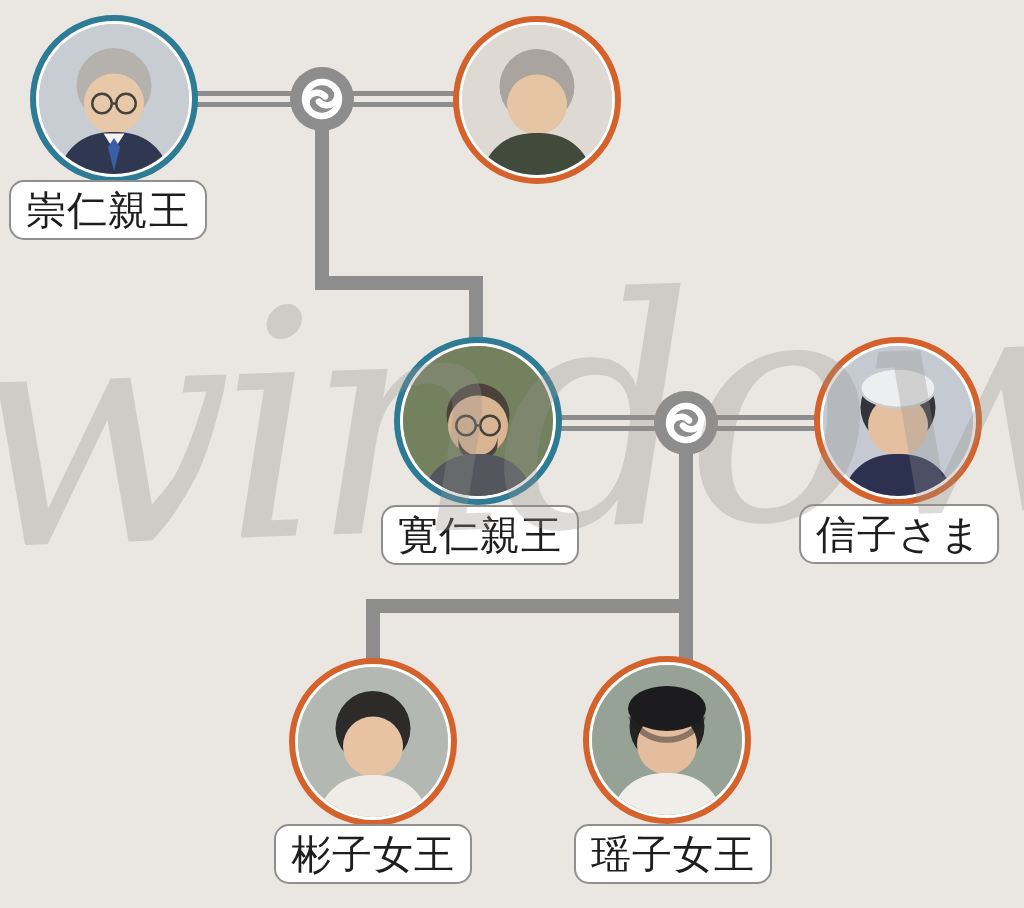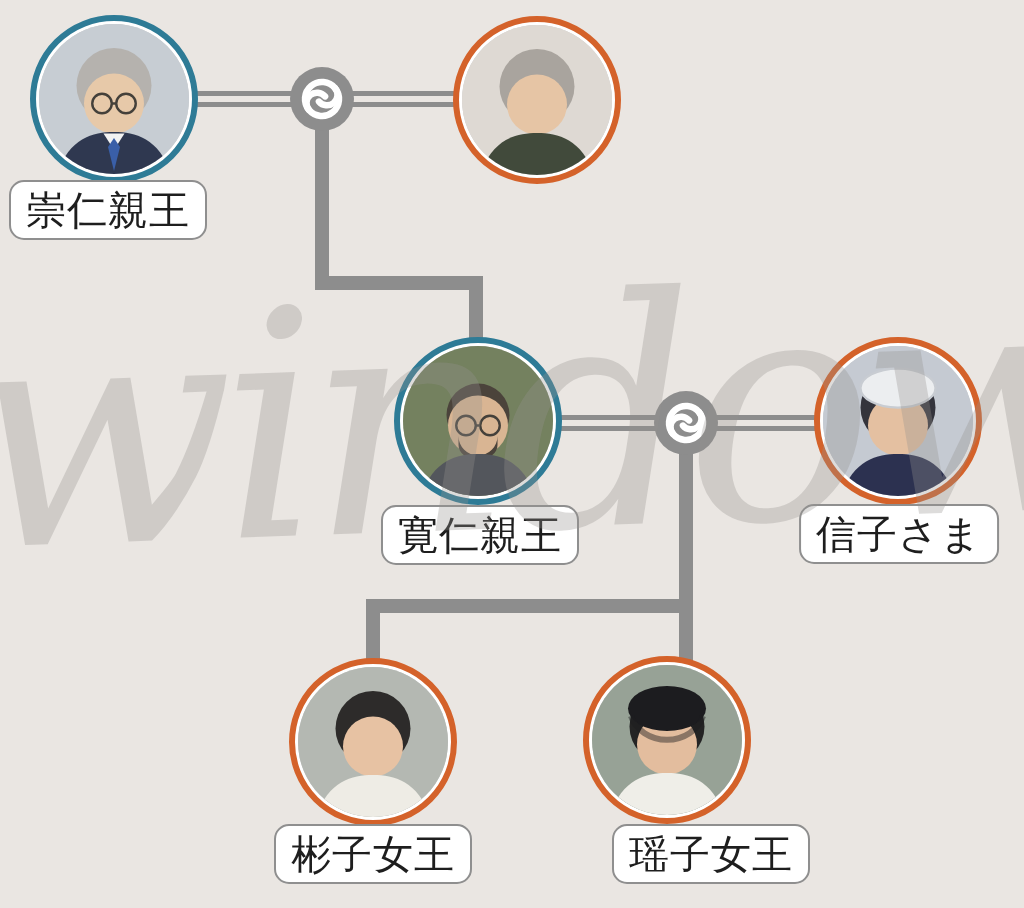--- a/index.html
+++ b/index.html
@@ -42,21 +42,21 @@
   
   .plabel{position:absolute;transform:translateX(-50%);z-index:3;
     background:#ffffff;border:2px solid #8f8f8f;border-radius:15px;
     padding:5px 15px;font-size:40px;line-height:1.15;color:#1e1e1e;
     white-space:nowrap;letter-spacing:1px;}
   #l-takahito{left:108px;top:180px;}
   #l-yuriko{left:537px;top:179px;}
   #l-tomohito{left:480px;top:505px;}
   #l-nobuko{left:899px;top:504px;}
   #l-akiko{left:373px;top:824px;}
-  #l-yoko{left:711px;top:824px;}
+  #l-yoko{left:673px;top:824px;}
   
   .watermark{position:absolute;left:-35px;top:235px;z-index:4;
     font-family:"DejaVu Serif",serif;font-style:italic;
     font-size:315px;letter-spacing:-14px;color:rgba(150,147,143,0.32);
     transform:rotate(-2deg);pointer-events:none;user-select:none;}
 </style>
 </head>
 <body>
 
 <div class="stage">

